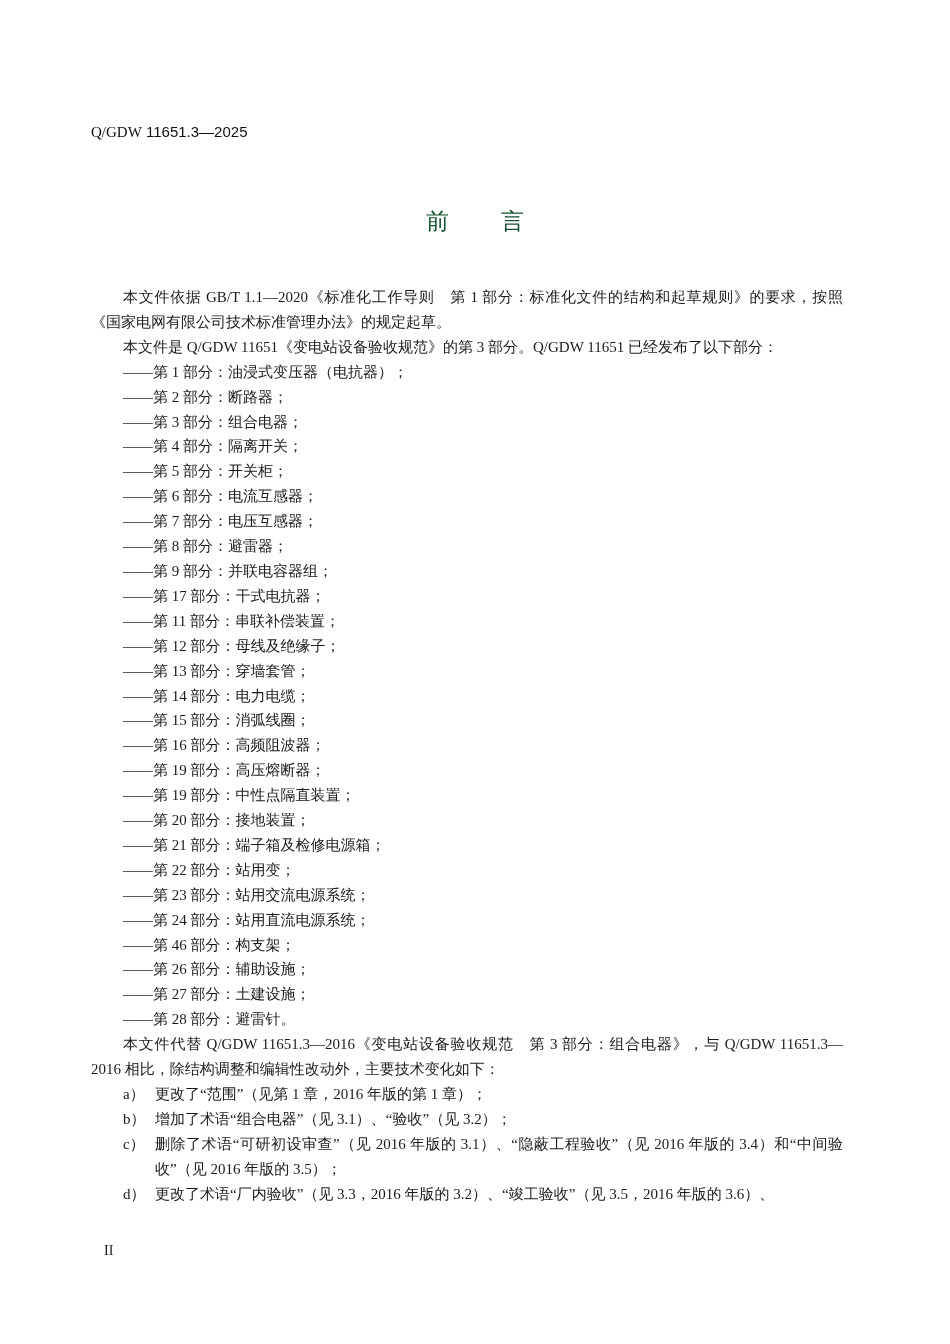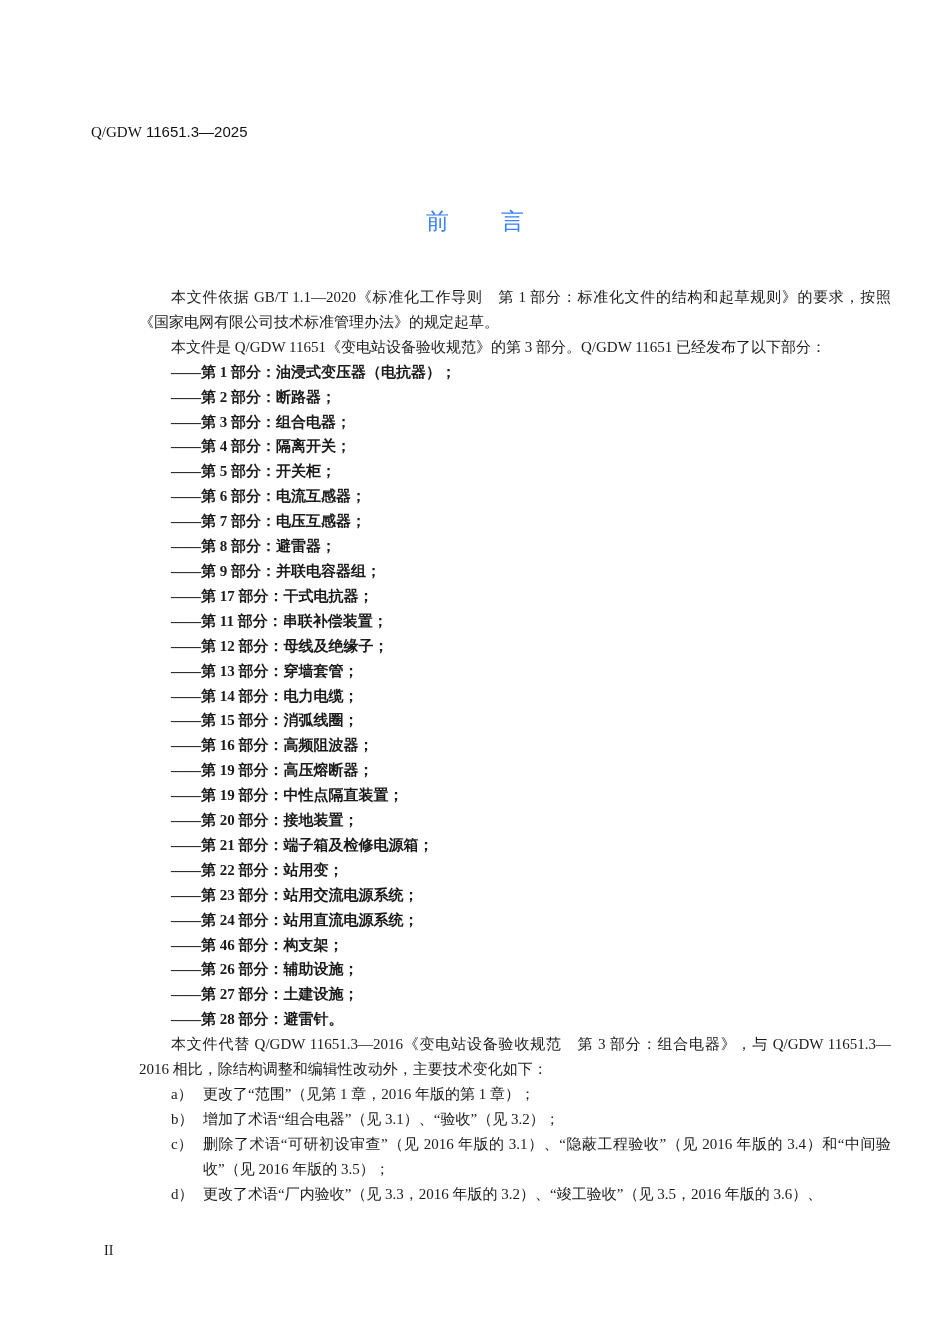--- a/index.html
+++ b/index.html
@@ -25,41 +25,39 @@
       position: absolute;
       left: 0;
       width: 100%;
       top: 206px;
       text-align: center;
       font-family: "DejaVu Sans", sans-serif;
       font-size: 23px;
       letter-spacing: 52px;
       padding-left: 52px;
       box-sizing: border-box;
-      color: #3b82f6;
+      color: #14532d;
     }
     .body {
       position: absolute;
       left: 91px;
       top: 285px;
       width: 752px;
       font-size: 15px;
       line-height: 24.9px;
-      margin-left: 48px;
     }
     .para {
       text-indent: 32px;
       text-align: justify;
       margin: 0;
     }
     .list-item {
       padding-left: 32px;
       margin: 0;
       white-space: nowrap;
-      font-weight: bold;
     }
     .change-item {
       padding-left: 32px;
       margin: 0;
       display: flex;
     }
     .change-item .marker { width: 32px; flex: 0 0 32px; }
     .change-item .text { flex: 1; text-align: justify; }
     .page-number {
       position: absolute;

